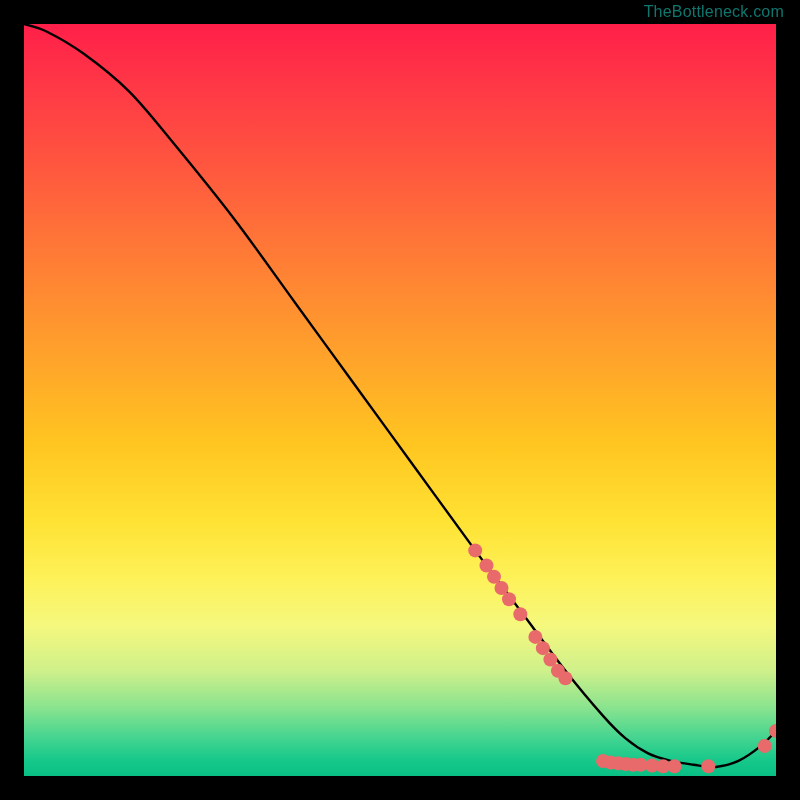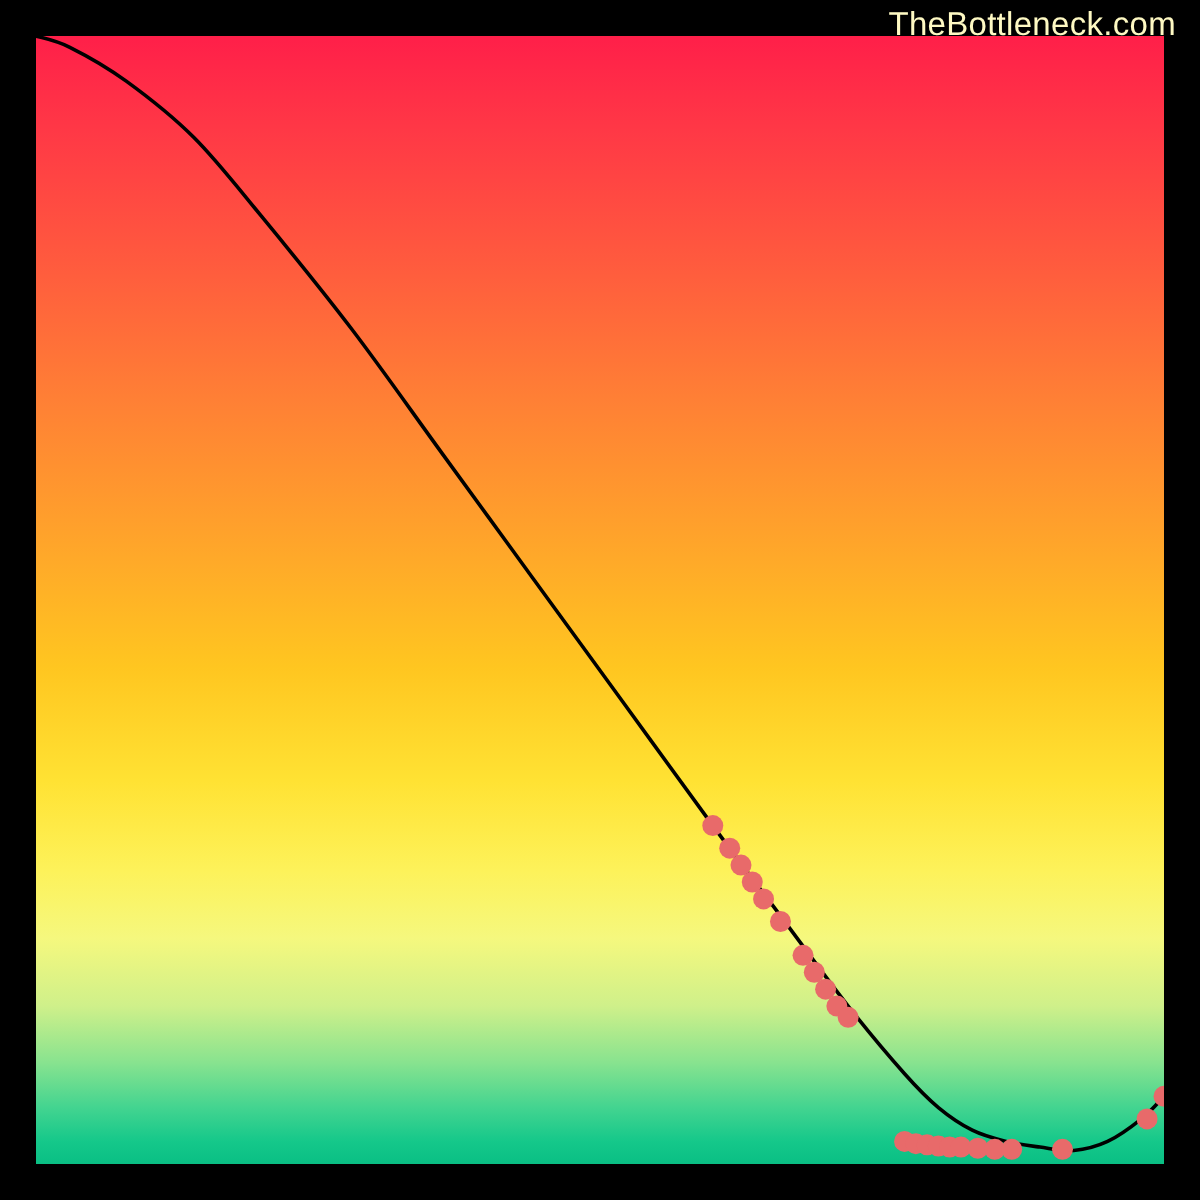--- a/index.html
+++ b/index.html
@@ -14,22 +14,22 @@
   .frame {
     position: relative;
     width: 800px;
     height: 800px;
     background: #000;
   }
   .watermark {
     position: absolute;
     top: 3px;
     right: 16px;
-    color: #fef9c3;
-    font-size: 22px;
+    color: #0f766e;
+    font-size: 16px;
     font-weight: 500;
     letter-spacing: 0.2px;
     z-index: 10;
     user-select: none;
   }
   .plot {
     position: absolute;
     left: 24px;
     top: 24px;
     width: 752px;

